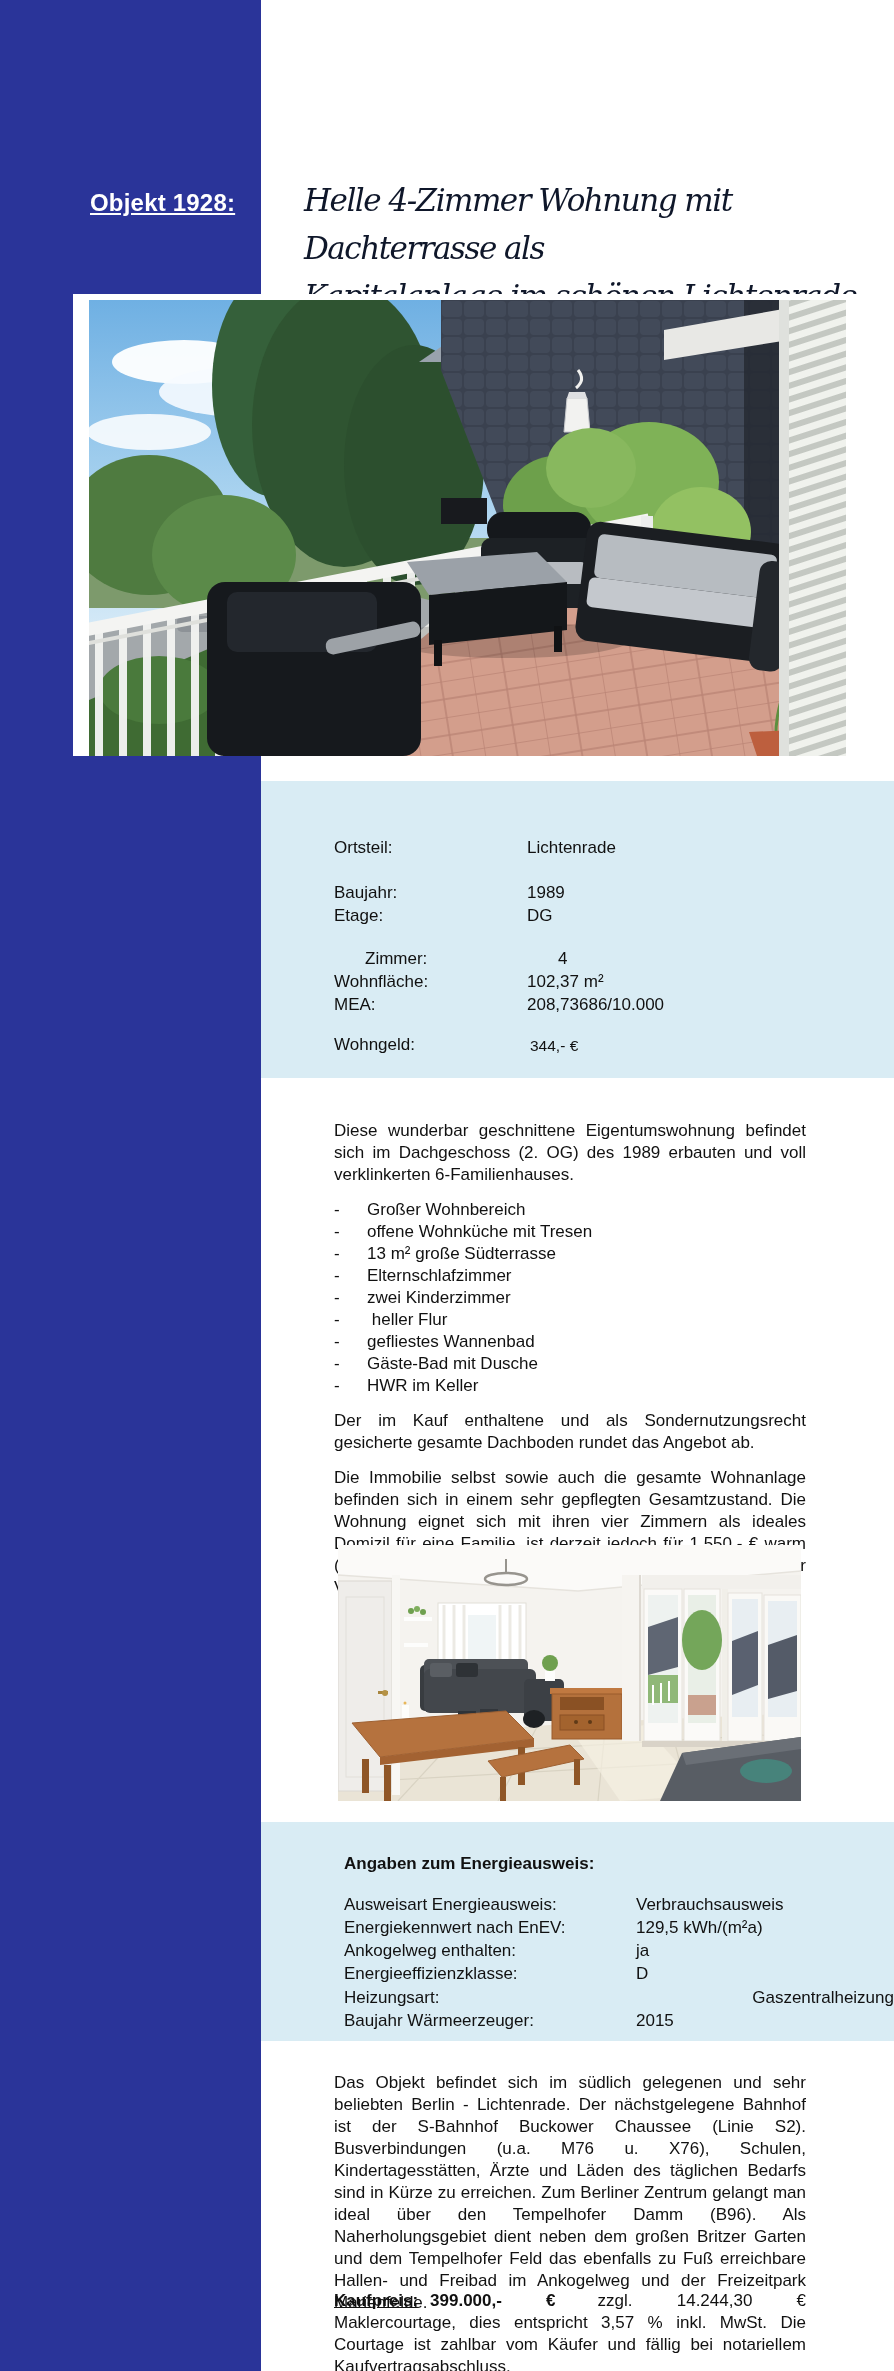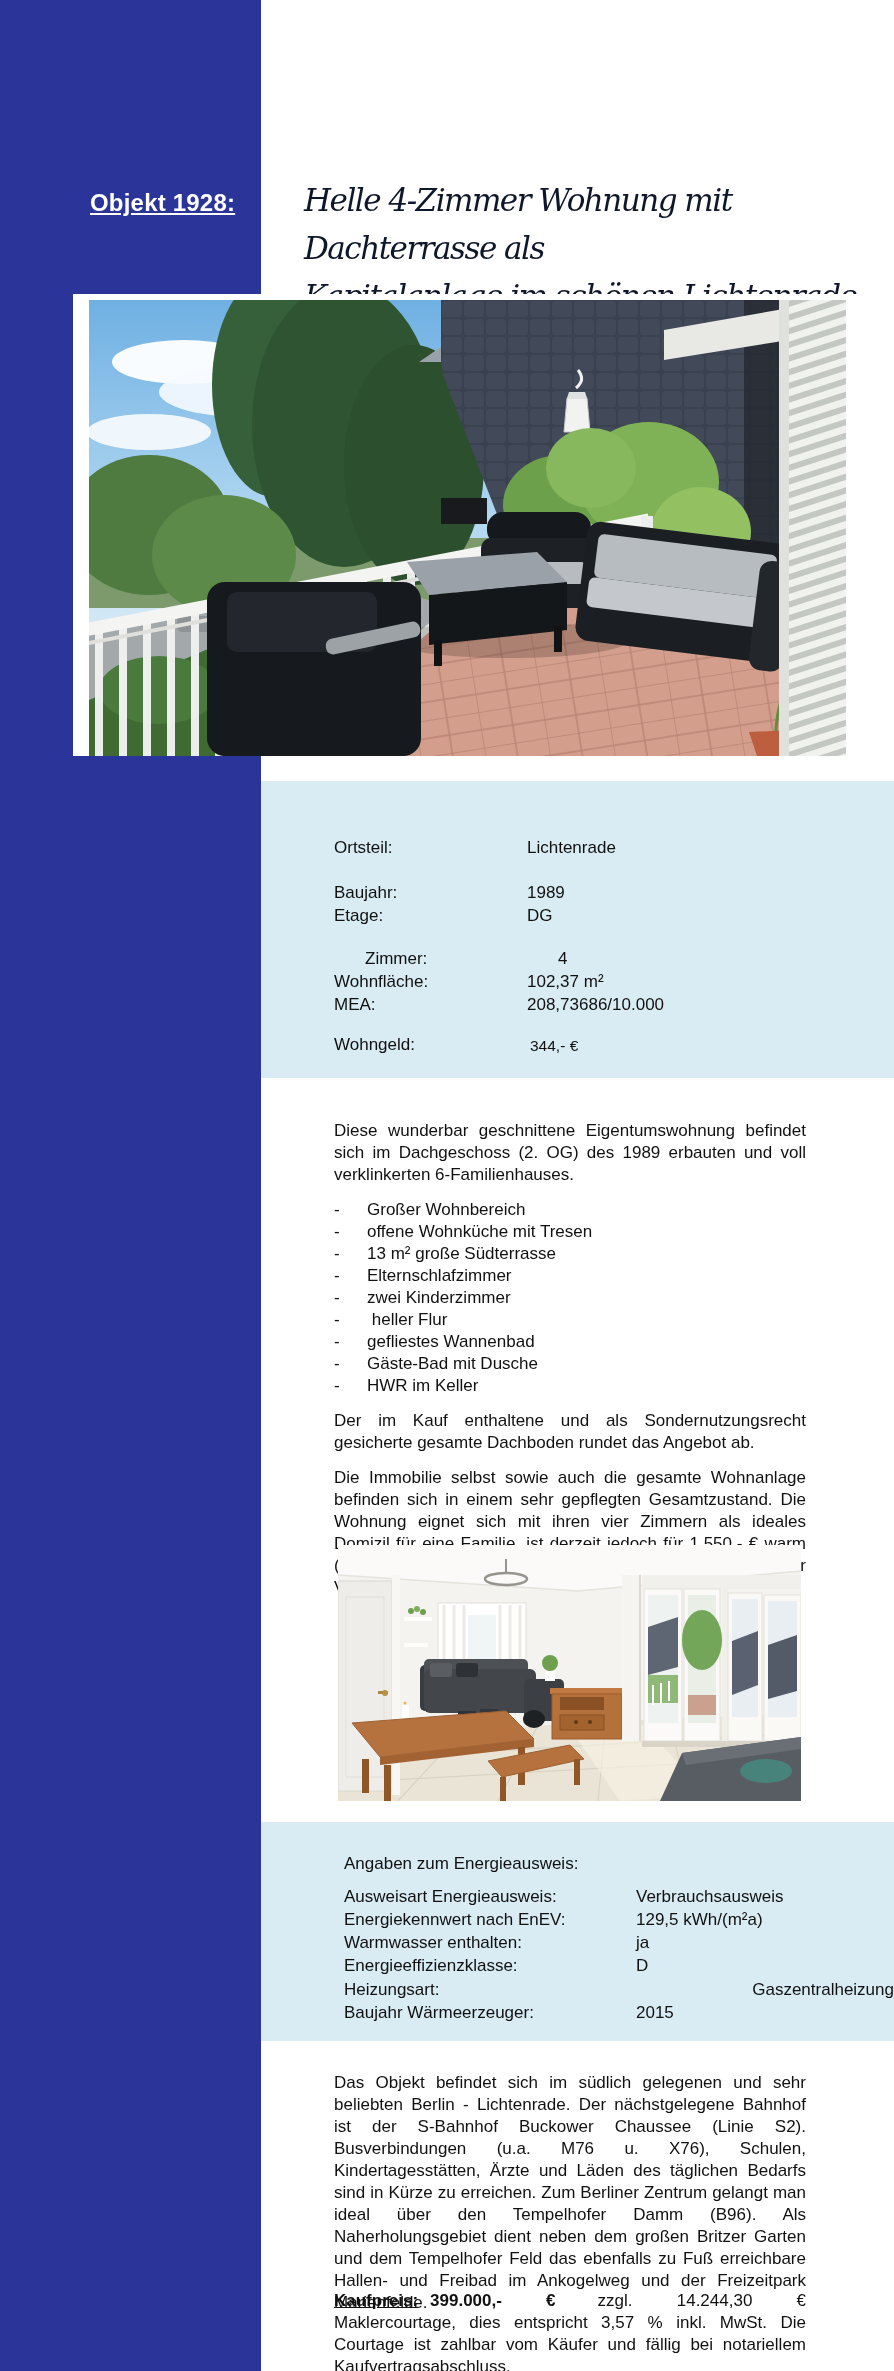--- a/index.html
+++ b/index.html
@@ -28,21 +28,21 @@
   .facts .row.g4 .val{font-size:15.5px;padding-left:3px;padding-top:1px;}
   .textcol{position:absolute;left:334px;top:1080px;width:472px;font-size:17px;line-height:22px;
         text-align:justify;margin-top:40px;}
   .textcol p{margin:0 0 13px 0;}
   .features{margin:0 0 13px 0;}
   .feature{display:flex;line-height:22px;}
   .feature .dash{width:33px;flex:none;}
   .feature .ftxt{white-space:pre-wrap;}
   .photo2{position:absolute;left:338px;top:1545px;width:463px;height:256px;display:block;}
   .infobox.energy{left:261px;top:1822px;width:633px;height:219px;padding:30px 0 0 83px;}
-  .energy-title{line-height:23px;font-size:17px;margin-bottom:10px;}
+  .energy-title{line-height:23px;font-size:17px;margin-bottom:18px;font-weight:bold;}
   .energy .row .lbl{width:292px;flex:none;}
   .energy .row.gap{margin-top:1px;justify-content:space-between;}
   .location{position:absolute;left:334px;top:2072px;width:472px;font-size:17px;line-height:22px;
         text-align:justify;}
   .price{position:absolute;left:334px;top:2290px;width:472px;font-size:17px;line-height:22px;
         text-align:justify;}
   .price-label{font-weight:bold;text-decoration:underline;margin-right:12px;}
   .price-value{font-weight:bold;margin-right:42px;}
   svg{display:block;}
 </style>
@@ -374,21 +374,21 @@
     <div class="energy-title">Angaben zum Energieausweis:</div>
     <div class="row">
       <span class="lbl">Ausweisart Energieausweis:</span>
       <span class="val">Verbrauchsausweis</span>
     </div>
     <div class="row">
       <span class="lbl">Energiekennwert nach EnEV:</span>
       <span class="val">129,5 kWh/(m²a)</span>
     </div>
     <div class="row">
-      <span class="lbl">Warmwasser enthalten:</span>
+      <span class="lbl">Ankogelweg enthalten:</span>
       <span class="val">ja</span>
     </div>
     <div class="row">
       <span class="lbl">Energieeffizienzklasse:</span>
       <span class="val">D</span>
     </div>
     <div class="row gap">
       <span class="lbl">Heizungsart:</span>
       <span class="val">Gaszentralheizung</span>
     </div>

